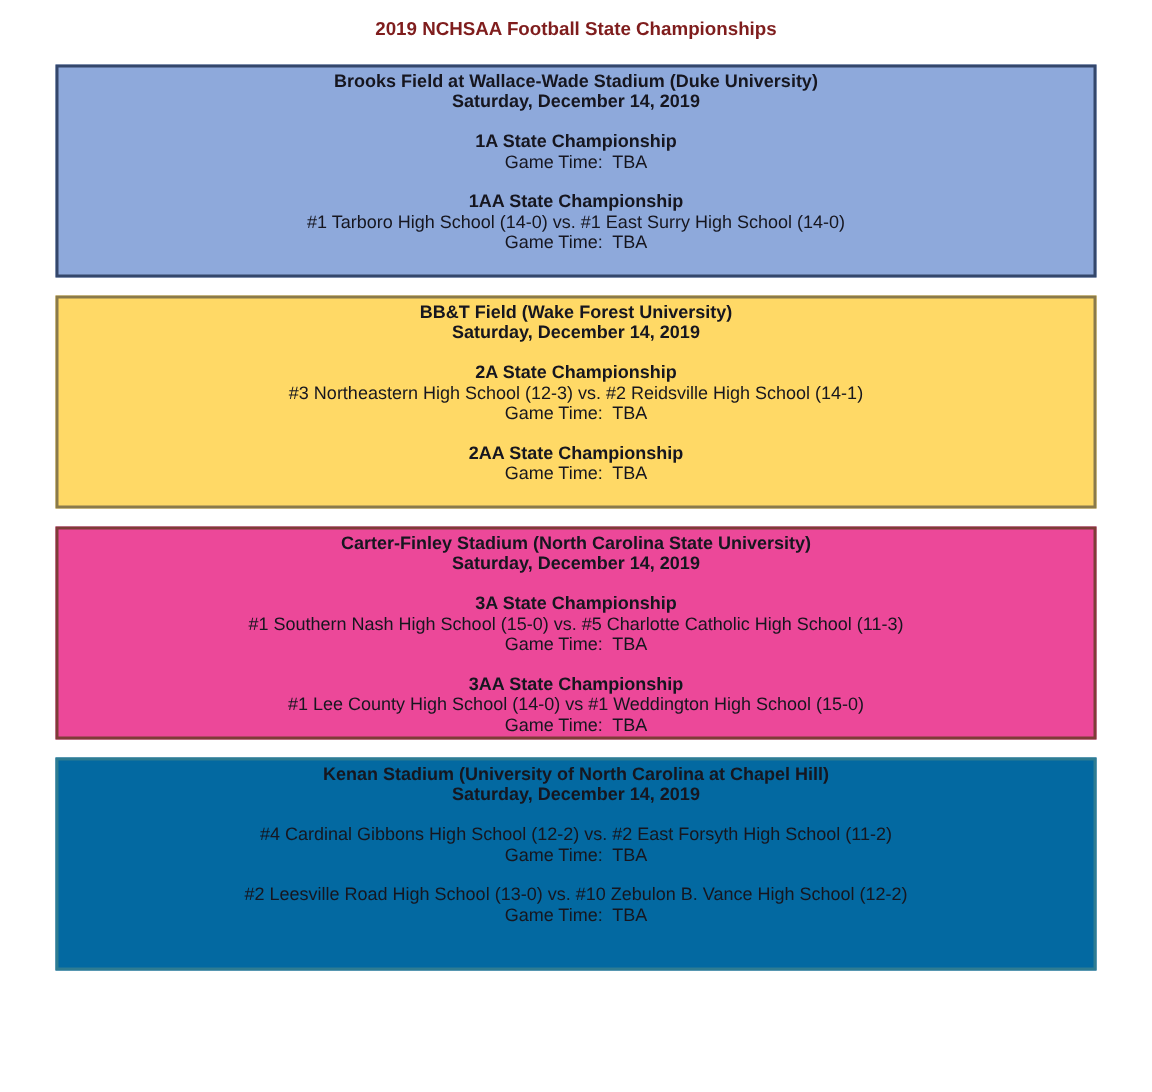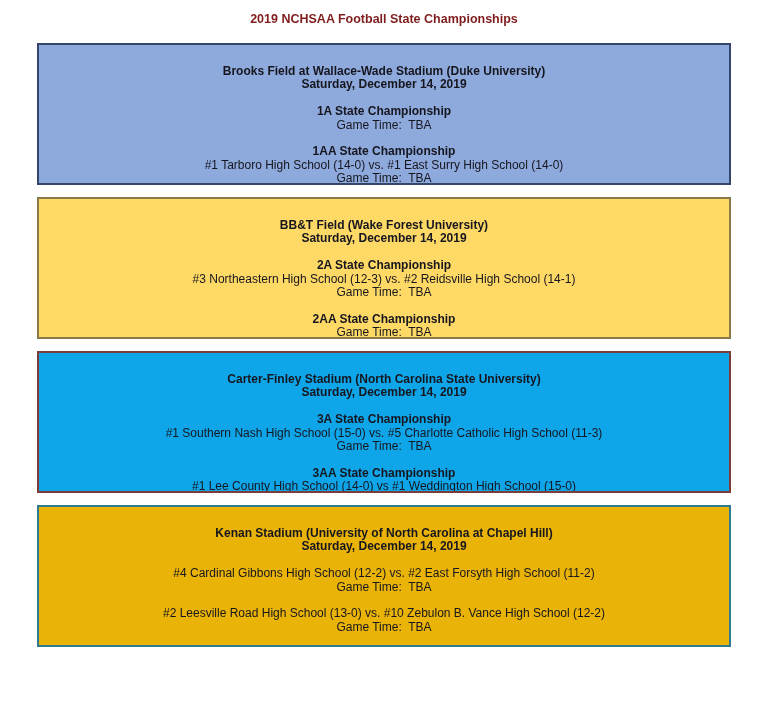--- a/index.html
+++ b/index.html
@@ -32,21 +32,21 @@
     width: 694px;
     margin: 0 auto;
   }
   .card {
     box-sizing: border-box;
     width: 694px;
     height: 142px;
     margin: 0 0 12px 0;
     border: 2px solid #333;
     text-align: center;
-    padding-top: 20px;
+    padding-top: 3px;
     overflow: hidden;
   }
   .line {
     font-size: 12px;
     line-height: 13.4px;
     white-space: pre-wrap;
   }
   .line.bold {
     font-weight: bold;
   }
@@ -77,34 +77,34 @@
     <div class="line bold">Saturday, December 14, 2019</div>
     <div class="line blank"></div>
     <div class="line bold">2A State Championship</div>
     <div class="line">#3 Northeastern High School (12-3) vs. #2 Reidsville High School (14-1)</div>
     <div class="line">Game Time:  TBA</div>
     <div class="line blank"></div>
     <div class="line bold">2AA State Championship</div>
     <div class="line">Game Time:  TBA</div>
   </section>
 
-  <section class="card" style="background-color: #0ea5e9; border-color: rgb(126, 60, 56);">
+  <section class="card" style="background-color: #ec4899; border-color: rgb(126, 60, 56);">
     <div class="line bold">Carter-Finley Stadium (North Carolina State University)</div>
     <div class="line bold">Saturday, December 14, 2019</div>
     <div class="line blank"></div>
     <div class="line bold">3A State Championship</div>
     <div class="line">#1 Southern Nash High School (15-0) vs. #5 Charlotte Catholic High School (11-3)</div>
     <div class="line">Game Time:  TBA</div>
     <div class="line blank"></div>
     <div class="line bold">3AA State Championship</div>
     <div class="line">#1 Lee County High School (14-0) vs #1 Weddington High School (15-0)</div>
     <div class="line">Game Time:  TBA</div>
   </section>
 
-  <section class="card" style="background-color: #eab308; border-color: rgb(46, 124, 146);">
+  <section class="card" style="background-color: #0369a1; border-color: rgb(46, 124, 146);">
     <div class="line bold">Kenan Stadium (University of North Carolina at Chapel Hill)</div>
     <div class="line bold">Saturday, December 14, 2019</div>
     <div class="line blank"></div>
     <div class="line">#4 Cardinal Gibbons High School (12-2) vs. #2 East Forsyth High School (11-2)</div>
     <div class="line">Game Time:  TBA</div>
     <div class="line blank"></div>
     <div class="line">#2 Leesville Road High School (13-0) vs. #10 Zebulon B. Vance High School (12-2)</div>
     <div class="line">Game Time:  TBA</div>
   </section>
 </div>

